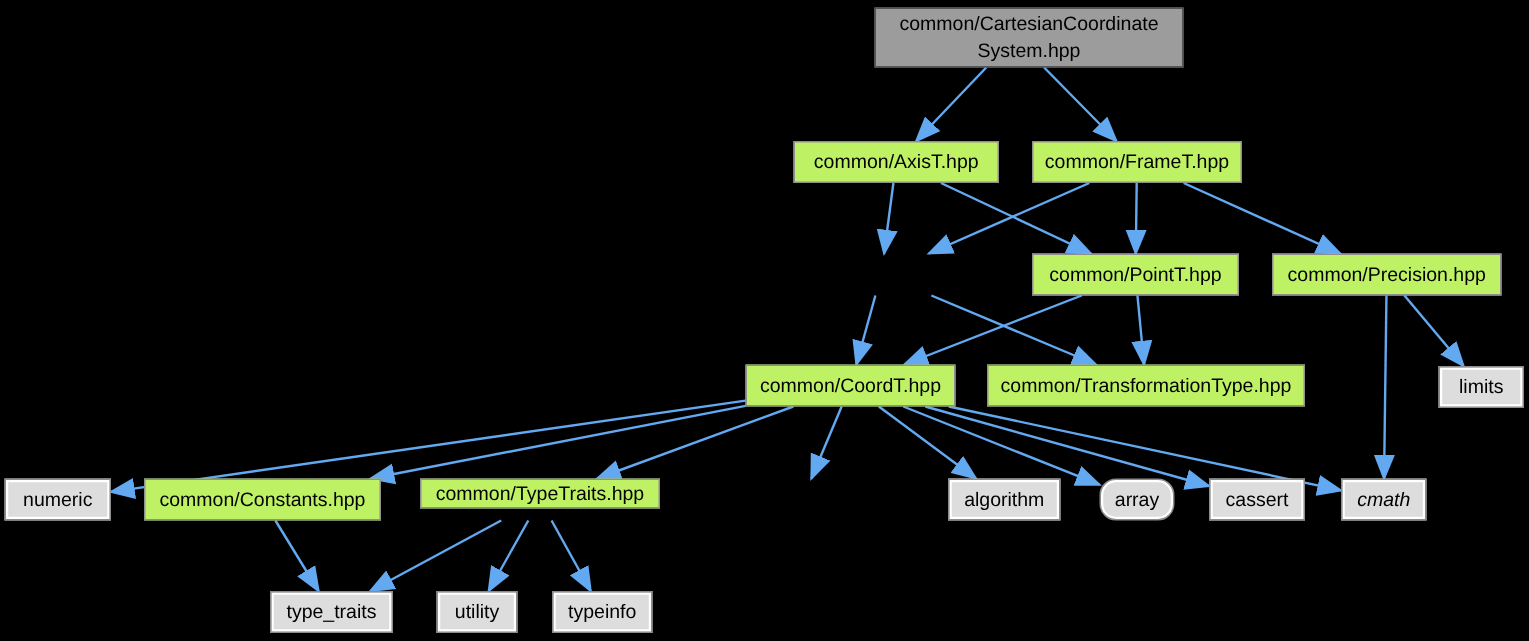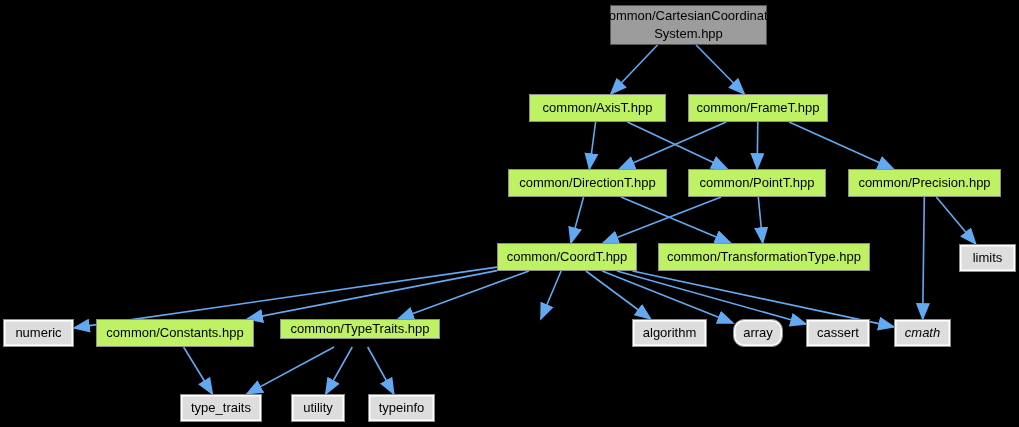--- a/index.html
+++ b/index.html
@@ -82,25 +82,24 @@
         <line x1="602.2" y1="271.0" x2="733.0" y2="323.1" stroke="#63a9f1" stroke-width="1.6" marker-end="url(#arrowhead)"></line>
         <line x1="616.9" y1="271.0" x2="806.0" y2="324.0" stroke="#63a9f1" stroke-width="1.6" marker-end="url(#arrowhead)"></line>
         <line x1="632.5" y1="271.0" x2="894.0" y2="326.9" stroke="#63a9f1" stroke-width="1.6" marker-end="url(#arrowhead)"></line>
         <line x1="183.6" y1="347.0" x2="212.4" y2="394.0" stroke="#63a9f1" stroke-width="1.6" marker-end="url(#arrowhead)"></line>
         <line x1="334.1" y1="347.0" x2="246.9" y2="394.0" stroke="#63a9f1" stroke-width="1.6" marker-end="url(#arrowhead)"></line>
         <line x1="352.2" y1="347.0" x2="325.8" y2="394.0" stroke="#63a9f1" stroke-width="1.6" marker-end="url(#arrowhead)"></line>
         <line x1="367.7" y1="347.0" x2="393.8" y2="394.0" stroke="#63a9f1" stroke-width="1.6" marker-end="url(#arrowhead)"></line>
       </g>
   </svg>
 
-<div class="node root" style="left: 583px; top: 5px; width: 157px; height: 40px; margin-left: 27px;">common/CartesianCoordinate
+<div class="node root" style="left: 583px; top: 5px; width: 206px; height: 40px;">common/CartesianCoordinate
 System.hpp</div>
     <div class="node internal" style="left: 529px; top: 94px; width: 137px; height: 28px;">common/AxisT.hpp</div>
     <div class="node internal" style="left: 688px; top: 94px; width: 140px; height: 28px;">common/FrameT.hpp</div>
-    <div class="node internal" style="left: 508px; top: 169px; width: 159px; height: 28px;">common/DirectionT.hpp</div>
     <div class="node internal" style="left: 688px; top: 169px; width: 138px; height: 28px;">common/PointT.hpp</div>
     <div class="node internal" style="left: 848px; top: 169px; width: 153px; height: 28px;">common/Precision.hpp</div>
     <div class="node internal" style="left: 497px; top: 243px; width: 140px; height: 28px;">common/CoordT.hpp</div>
     <div class="node internal" style="left: 658px; top: 243px; width: 212px; height: 28px;">common/TransformationType.hpp</div>
     <div class="node external" style="left: 959px; top: 244px; width: 57px; height: 28px;">limits</div>
     <div class="node external" style="left: 3px; top: 319px; width: 71px; height: 28px;">numeric</div>
     <div class="node internal" style="left: 96px; top: 319px; width: 158px; height: 28px;">common/Constants.hpp</div>
     <div class="node internal" style="left: 280px; top: 319px; width: 160px; height: 20px;">common/TypeTraits.hpp</div>
     <div class="node external" style="left: 632px; top: 319px; width: 75px; height: 28px;">algorithm</div>
     <div class="node external" style="left: 733px; top: 319px; width: 50px; height: 28px; border-radius: 11px;">array</div>

